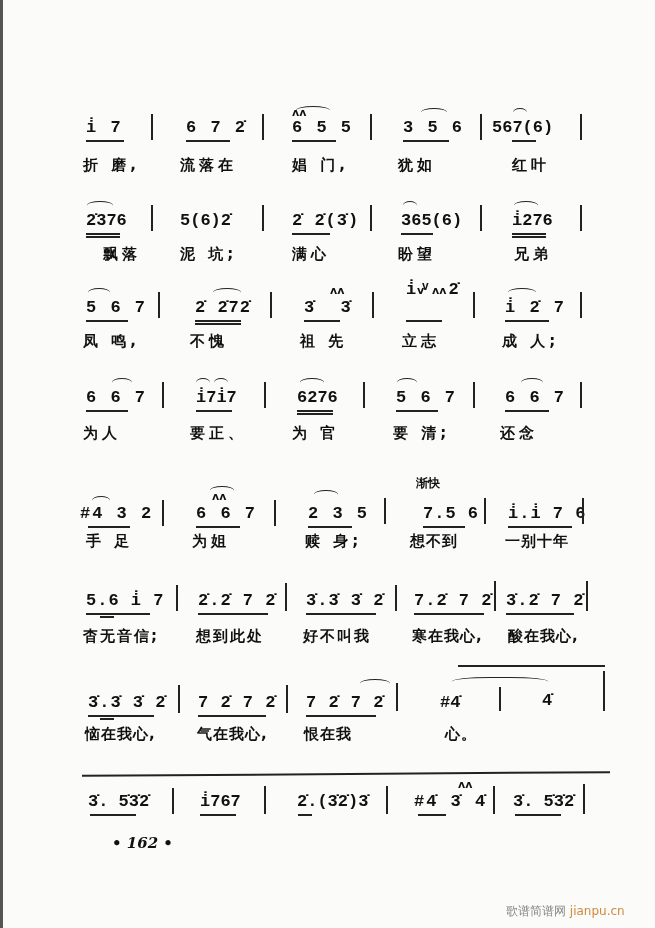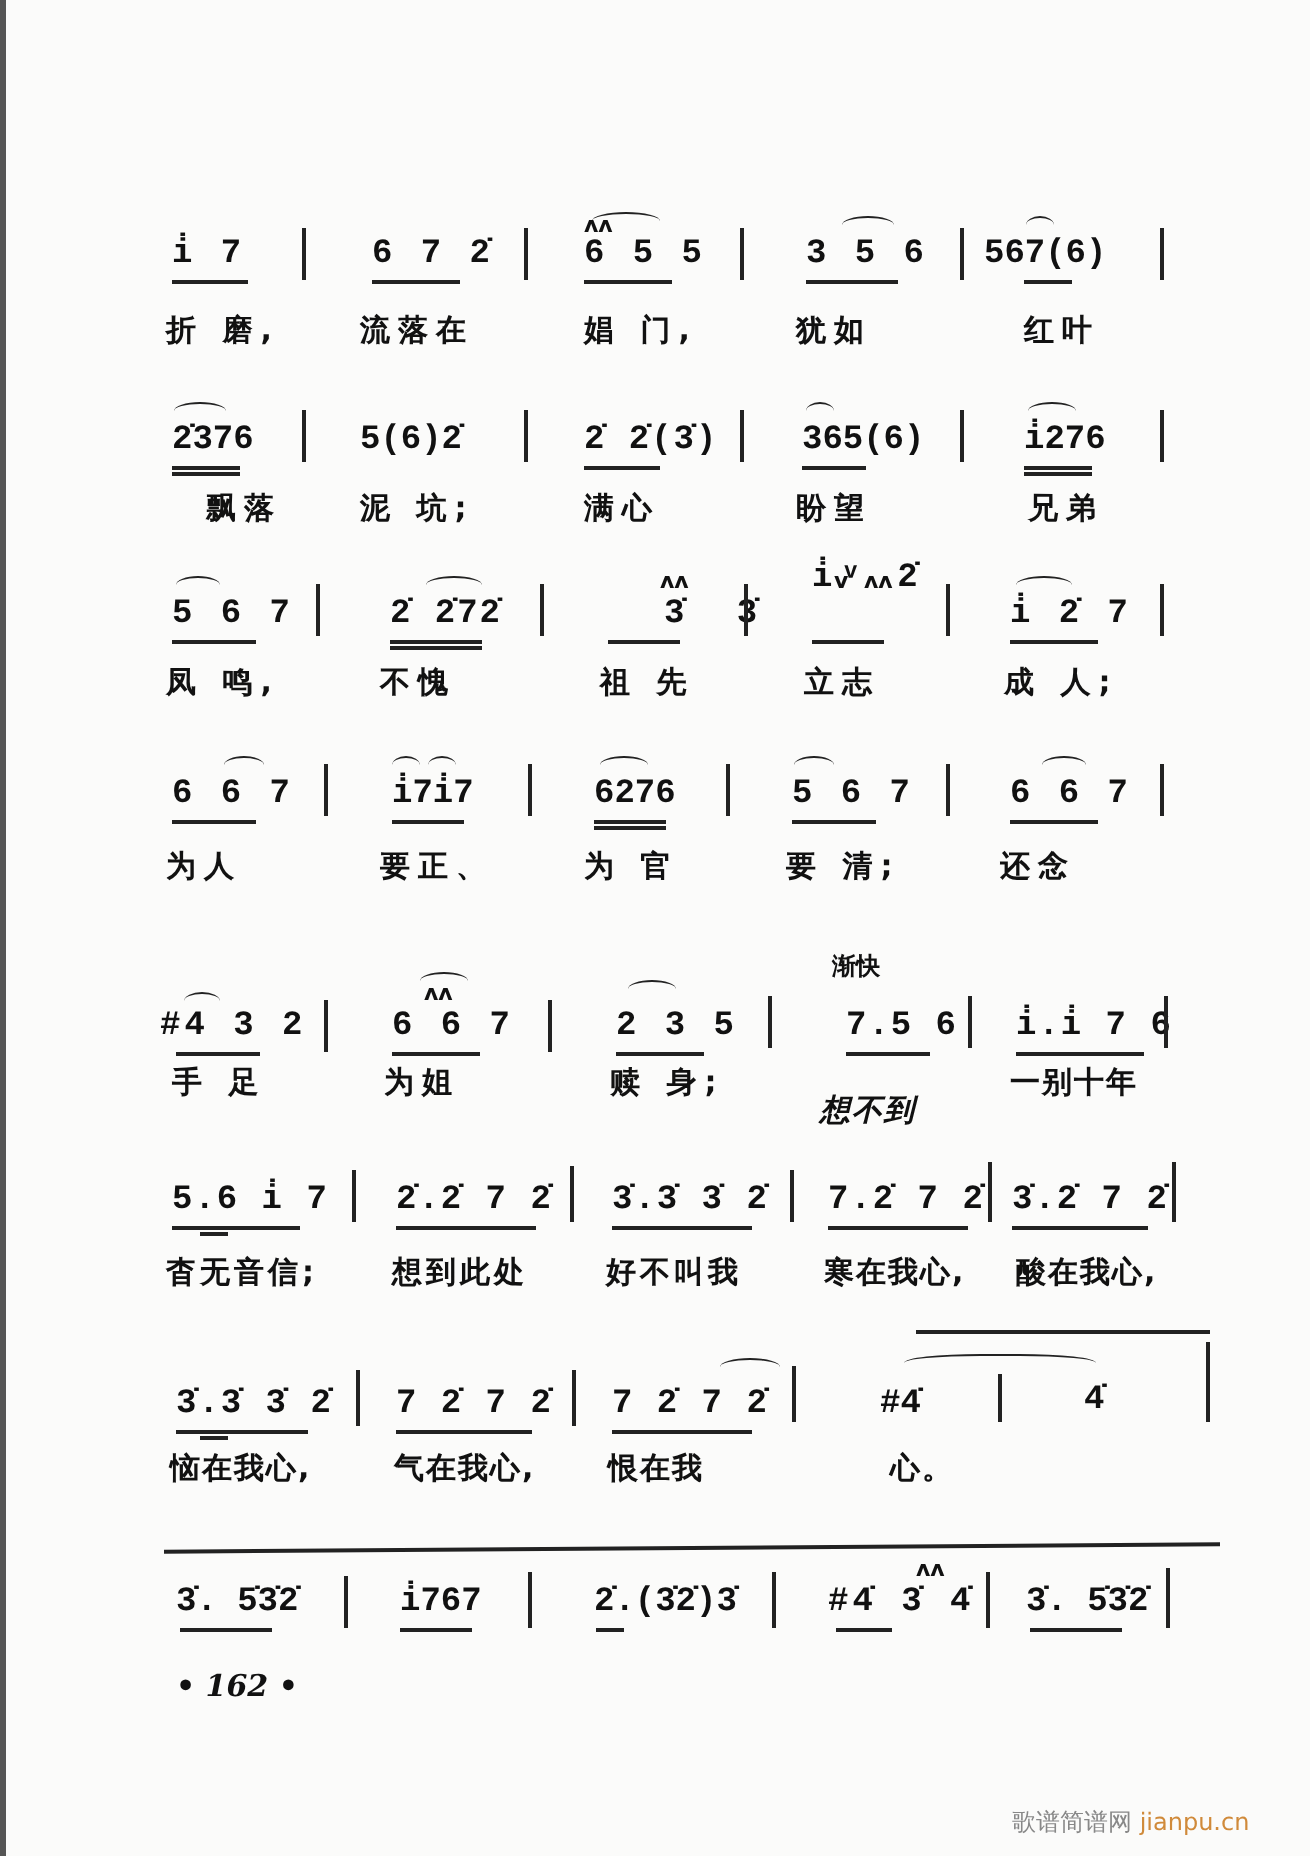--- a/index.html
+++ b/index.html
@@ -35,20 +35,21 @@
   }
   .tempo {
     position: absolute; font-size: 12px; font-weight: bold;
   }
   .hr-line {
     position: absolute; height: 2px; background: #222;
   }
   .page-num {
     position: absolute; font-family: "DejaVu Serif", serif; font-style: italic; font-weight: bold;
     font-size: 15px;
+    margin-left: 24px;
   }
   .watermark {
     position: absolute; font-size: 12px; color: #888;
   }
   .watermark .en { color: #d08a3a; }
 </style>
 </head>
 <body>
 
 <div class="left-edge"></div>
@@ -111,21 +112,21 @@
   <div class="slur" style="left:88px;top:8px;width:22px;"></div>
   <div class="notes" style="left:86px;top:18px;">5 6 7</div>
   <div class="uline" style="left:86px;top:40px;width:42px;"></div>
   <div class="bar" style="left:158px;top:12px;height:26px;"></div>
   <div class="slur" style="left:213px;top:8px;width:28px;"></div>
   <div class="notes" style="left:195px;top:18px;letter-spacing:1px;">2̇ 2̇72̇</div>
   <div class="uline" style="left:195px;top:40px;width:46px;"></div>
   <div class="uline" style="left:195px;top:43px;width:46px;"></div>
   <div class="bar" style="left:270px;top:12px;height:26px;"></div>
   <div class="mark" style="left:330px;top:4px;">ʌʌ</div>
-  <div class="notes" style="left:304px;top:18px;letter-spacing:8px;margin-left:28px;">3̇ 3̇</div>
+  <div class="notes" style="left:304px;top:18px;letter-spacing:8px;">3̇ 3̇</div>
   <div class="uline" style="left:304px;top:40px;width:36px;"></div>
   <div class="bar" style="left:372px;top:12px;height:26px;"></div>
   <div class="mark" style="left:417px;top:4px;">v</div>
   <div class="mark" style="left:432px;top:4px;">ʌʌ</div>
   <div class="notes" style="left:406px;top:0;letter-spacing:4px;">i̇ᵛ 2̇</div>
   <div class="uline" style="left:406px;top:40px;width:36px;"></div>
   <div class="bar" style="left:473px;top:12px;height:26px;"></div>
   <div class="slur" style="left:508px;top:8px;width:28px;"></div>
   <div class="notes" style="left:505px;top:18px;">i̇ 2̇ 7</div>
   <div class="uline" style="left:505px;top:40px;width:44px;"></div>
@@ -184,21 +185,21 @@
   <div class="bar" style="left:384px;top:28px;height:26px;"></div>
   <div class="notes" style="left:423px;top:34px;letter-spacing:1px;">7.5 6</div>
   <div class="uline" style="left:423px;top:56px;width:42px;"></div>
   <div class="bar" style="left:484px;top:28px;height:26px;"></div>
   <div class="notes" style="left:508px;top:34px;letter-spacing:1px;">i̇.i̇ 7 6</div>
   <div class="uline" style="left:508px;top:56px;width:64px;"></div>
   <div class="bar" style="left:582px;top:28px;height:26px;"></div>
   <div class="lyric" style="left:86px;top:62px;">手 足</div>
   <div class="lyric" style="left:192px;top:62px;">为姐</div>
   <div class="lyric" style="left:305px;top:62px;">赎 身;</div>
-  <div class="lyric" style="left:410px;top:76px;letter-spacing:1px;font-style:italic;">想不到</div>
+  <div class="lyric" style="left:410px;top:62px;letter-spacing:1px;">想不到</div>
   <div class="lyric" style="left:505px;top:62px;letter-spacing:1px;">一别十年</div>
 </div>
 
 <div class="row" style="top:575px;">
   <div class="notes" style="left:86px;top:16px;letter-spacing:1px;">5.6 i̇ 7</div>
   <div class="uline" style="left:86px;top:38px;width:64px;"></div>
   <div class="uline" style="left:100px;top:41px;width:14px;"></div>
   <div class="bar" style="left:176px;top:10px;height:26px;"></div>
   <div class="notes" style="left:198px;top:16px;letter-spacing:1px;">2̇.2̇ 7 2̇</div>
   <div class="uline" style="left:198px;top:38px;width:70px;"></div>

